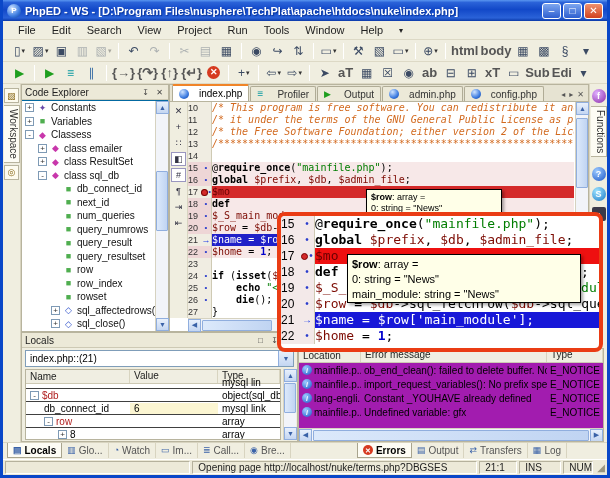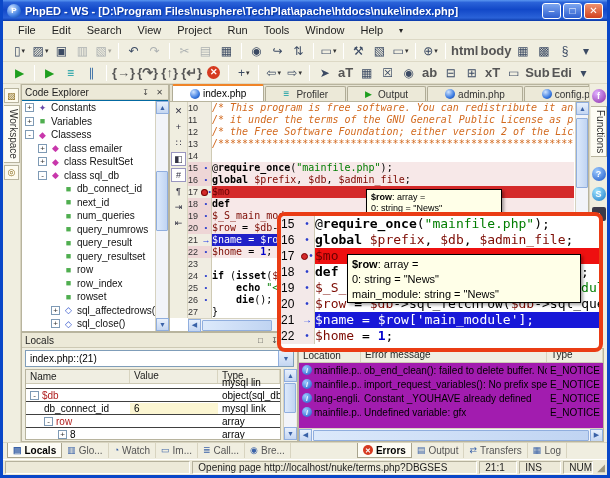--- a/index.html
+++ b/index.html
@@ -55,21 +55,21 @@
   
   .vscroll{position:absolute;width:13px;background:#f2f4f9;border-left:1px solid #d6d2c0}
   .hscroll{position:absolute;height:13px;background:#f2f4f9;border-top:1px solid #d6d2c0;display:flex;align-items:center}
   .sbtn{width:13px;height:13px;background:linear-gradient(180deg,#e8f0fc,#c4d6f2);border:1px solid #90aede;color:#3a62a8;font-size:7px;
     display:flex;align-items:center;justify-content:center;flex:0 0 auto}
   .sthumb{background:linear-gradient(90deg,#dce9fb,#c0d4f2);border:1px solid #90aede;border-radius:1px}
 
   
   #editor{position:absolute;left:166px;top:0;width:420px;height:248px;background:#fff;border:1px solid #b8b49e}
   .tabbar{position:absolute;left:0;top:0;right:0;height:17px;background:#e6e3d2;border-bottom:1px solid #b8b49e;display:flex;align-items:flex-end;padding-left:2px}
-  .etab{height:15px;display:flex;align-items:center;gap:3px;padding:0 17px;border:1px solid #b0ac96;border-bottom:none;background:#ece9d8;
+  .etab{height:15px;display:flex;align-items:center;gap:10px;padding:0 6px;border:1px solid #b0ac96;border-bottom:none;background:#ece9d8;
     border-radius:2px 2px 0 0;margin-right:1px;font-size:10px;color:#333;white-space:nowrap}
   .etab.active{background:#fff;border-top:2px solid #f08428;height:17px;color:#000}
   .ficon{width:10px;height:10px;border-radius:50%;background:radial-gradient(circle at 35% 30%,#cfe4ff,#3a7ae0 60%,#123c90);display:inline-block;flex:0 0 auto}
   .ficon.prof{background:none;border-radius:0;color:#0a9aa0;font-size:10px;line-height:10px;font-weight:bold}
   .ficon.outp{background:none;border-radius:0;color:#1e9e1e;font-size:9px;line-height:10px}
   .tabnav{margin-left:auto;display:flex;gap:4px;padding:0 4px 2px 0;font-size:8px;color:#555}
   .eside{position:absolute;left:0;top:17px;width:18px;bottom:13px;background:#f0eee0;border-right:1px solid #d8d4c0;display:flex;flex-direction:column;align-items:center;padding-top:1px}
   .eside .sibtn{width:15px;height:14px;font-size:9px;color:#334;display:flex;align-items:center;justify-content:center;margin:1px 0}
   .eside .sibtn.pressed{background:#fff;border:1px solid #9a96c0}
   #elines{position:absolute;left:18px;top:17px;right:14px;bottom:13px;overflow:hidden;background:#fff}

